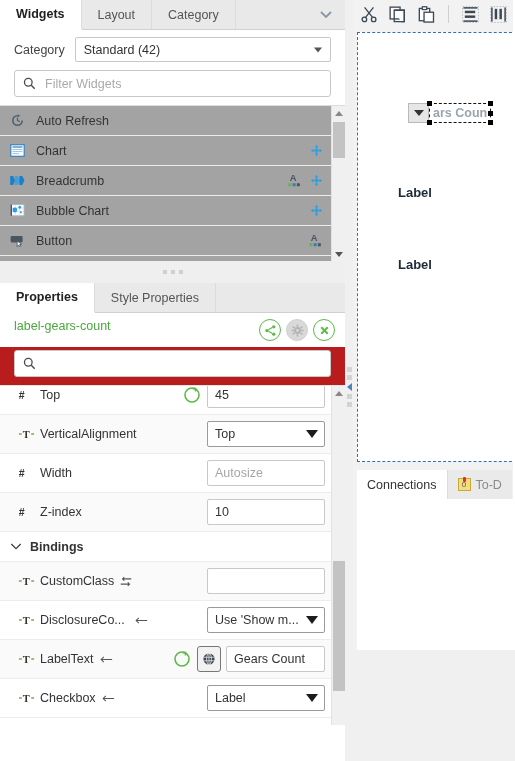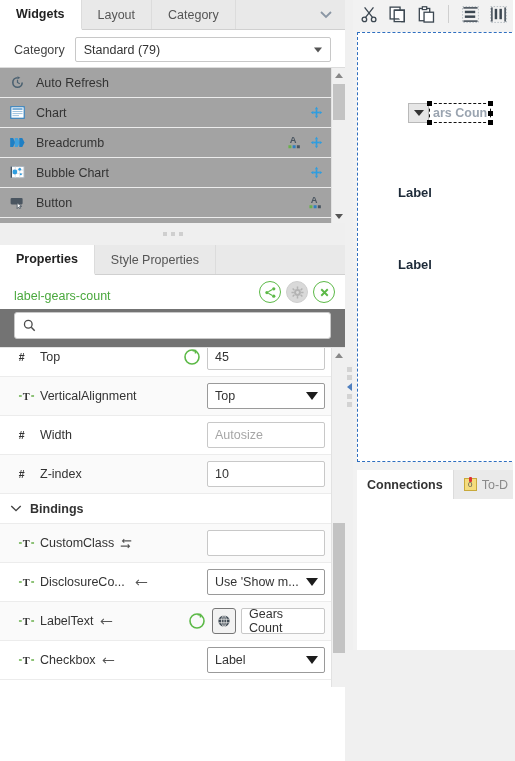--- a/index.html
+++ b/index.html
@@ -141,23 +141,23 @@
 
   
   .hsplitter {
     height: 22px; background: #efefef;
     display: flex; align-items: center; justify-content: center;
     gap: 4px; cursor: row-resize;
   }
   .hsplitter i { width: 4px; height: 4px; background: #cfcfcf; display: block; }
 
   
-  .props-panel { background: #737373; }
+  .props-panel { background: #b91c1c; }
   .obj-row {
-    display: flex; align-items: flex-end;
+    display: flex; align-items: flex-start;
     padding: 6px 10px 6px 14px;
     background: #fff;
   }
   .obj-name { flex: 1; color: #4aa83d; font-size: 12.5px; }
   .obj-actions { display: flex; align-items: center; gap: 5px; }
   .cbtn {
     width: 22px; height: 22px; border-radius: 50%;
     display: flex; align-items: center; justify-content: center;
     cursor: pointer;
   }
@@ -294,21 +294,21 @@
 
   .bottom-tabs {
     position: absolute; left: 4px; top: 470px; width: 158px;
     height: 29px;
     background: #f2f2f2;
     display: flex; align-items: stretch;
   }
   .btab {
     display: flex; align-items: center; gap: 5px;
     padding: 0 10px;
-    font-size: 12.5px; font-weight: bold; color: #333;
+    font-size: 12.5px; font-weight: normal; color: #333;
     background: #ffffff;
     cursor: pointer;
     white-space: nowrap;
   }
   .btab.inactive { background: #eaeaea; color: #8a8a8a; font-weight: normal; border-left: 1px solid #dcdcdc; }
   .bottom-body {
     position: absolute; left: 4px; top: 499px; width: 158px; height: 262px;
     background: #ffffff;
   }
   .note-icon {
@@ -344,25 +344,34 @@
       <div class="tab-chevron">
         <svg width="14" height="10" viewBox="0 0 14 10">
           <path d="M2 2 L7 7 L12 2" stroke="#8a96a4" stroke-width="1.8" fill="none"></path>
         </svg>
       </div>
     </div>
 
     <div class="cat-row">
       <span class="cat-label">Category</span>
       <div class="cat-select">
-        <span>Standard (79)</span>
+        <span>Standard (42)</span>
         <span class="caret"></span>
       </div>
     </div>
 
+    <div class="searchbox">
+      <span class="sicon">
+        <svg width="13" height="13" viewBox="0 0 16 16">
+          <circle cx="6.5" cy="6.5" r="4.7" stroke="#4a4a4a" stroke-width="1.6" fill="none"></circle>
+          <path d="M10.2 10.2 L14.4 14.4" stroke="#4a4a4a" stroke-width="1.8"></path>
+        </svg>
+      </span>
+      <input type="text" placeholder="Filter Widgets" style="">
+    </div>
 
     <div class="wlist-wrap">
       <div class="wlist">
 
         <div class="wrow">
           <span class="wicon">
             <svg width="15" height="15" viewBox="0 0 16 16">
               <path d="M13 8 A5 5 0 1 1 8 3" stroke="#4a6070" stroke-width="1.7" fill="none"></path>
               <path d="M8 1.2 L8 4.6 L11 3" fill="#4a6070"></path>
               <path d="M8 5 L8 8 L10.4 9.4" stroke="#4a6070" stroke-width="1.3" fill="none"></path>
@@ -680,21 +689,21 @@
                   <path d="M12.5 5.6 L12.5 2.6 L9.6 2.6" stroke="#5cb947" stroke-width="1.6" fill="none"></path>
                 </svg>
               </span>
               <span class="globe-btn">
                 <svg width="14" height="14" viewBox="0 0 16 16">
                   <circle cx="8" cy="8" r="6.4" fill="#3d4852"></circle>
                   <ellipse cx="8" cy="8" rx="2.8" ry="6.4" stroke="#e8e8e8" stroke-width="0.9" fill="none"></ellipse>
                   <path d="M1.8 6 H14.2 M1.8 10 H14.2 M8 1.6 V14.4" stroke="#e8e8e8" stroke-width="0.9"></path>
                 </svg>
               </span>
-              <span class="pinput" style="width:84px">Gears Count</span>
+              <span class="pinput" style="width:99px">Gears Count</span>
             </span>
           </div>
 
           <div class="prow">
             <span class="picon">
               <svg width="17" height="12" viewBox="0 0 18 12">
                 <path d="M1 6 H4 M14 6 H17" stroke="#6ab04c" stroke-width="1.4"></path>
                 <text x="5" y="10" font-family="Liberation Serif, serif" font-size="11" font-weight="bold" fill="#333">T</text>
               </svg>
             </span>

